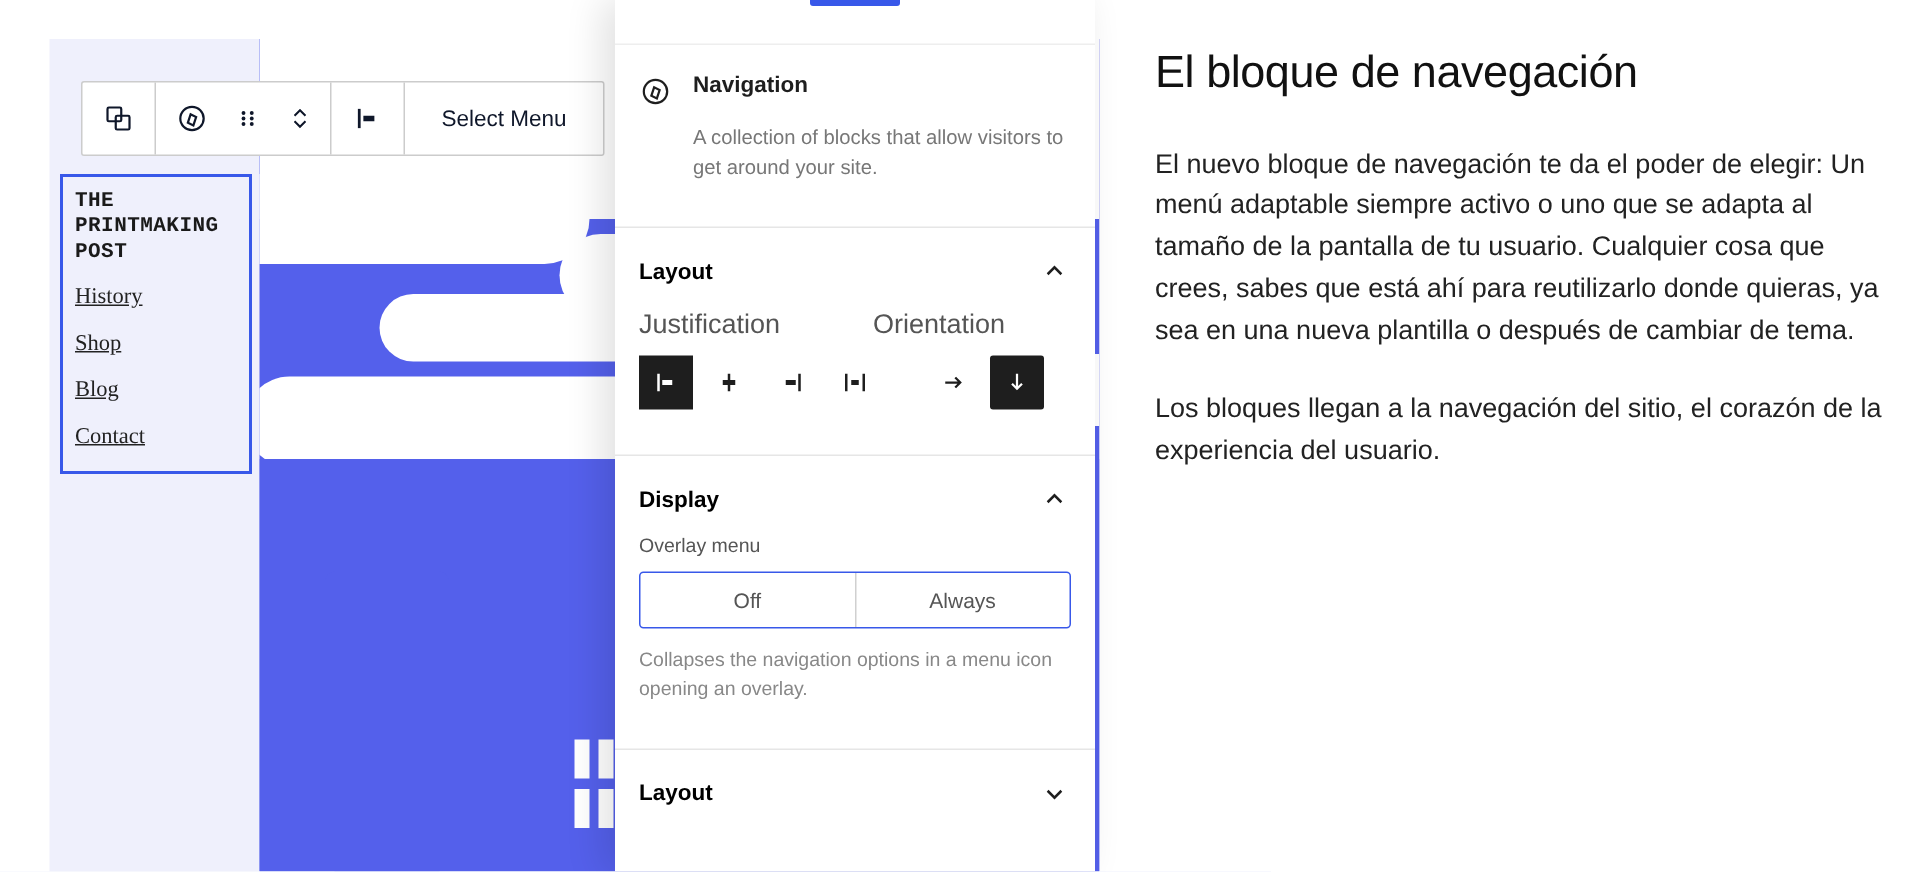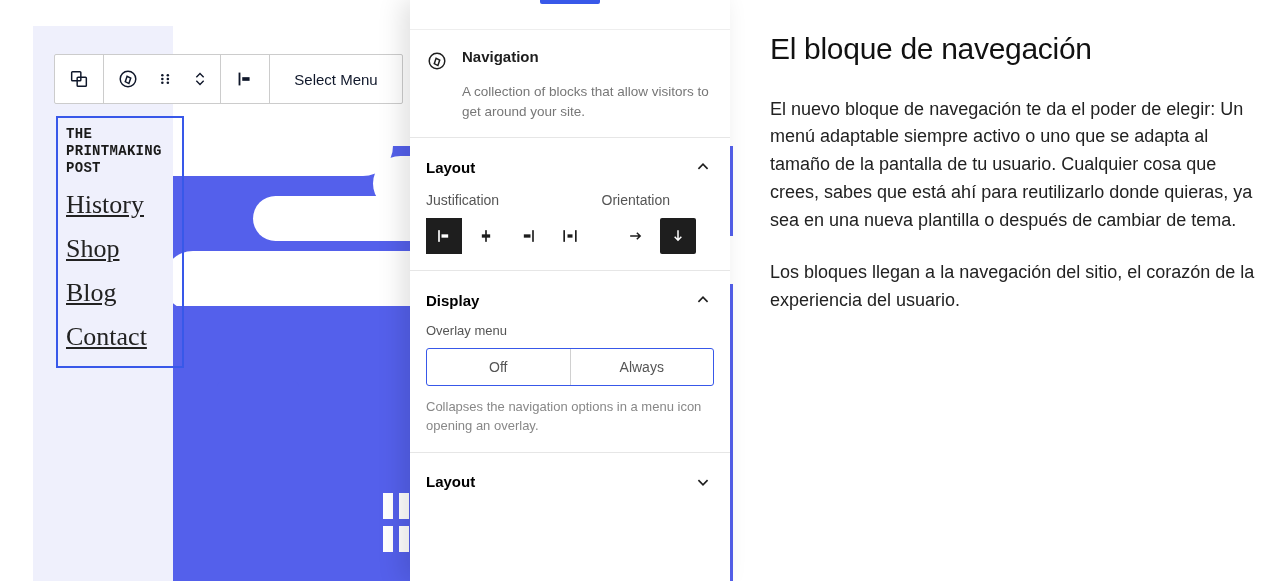--- a/index.html
+++ b/index.html
@@ -8,37 +8,37 @@
   .editor { position: relative; width: 730px; height: 581px; background: #fff; }
   .canvas-wrap { margin-left: 33px; margin-top: 26px; width: 700px; height: 555px; background: #eff0fc; position: relative; overflow: hidden; }
   .canvas { position: absolute; left: 140px; top: 0; right: 0; bottom: 0; background: #5460eb; overflow: hidden; }
   .cloud { position: absolute; background: #fff; }
   .toolbar { position: absolute; top: 54px; left: 54px; height: 50px; display: flex; background: #fff; border: 1px solid #ccc; border-radius: 2px; }
   .toolbar-group { display: flex; align-items: center; border-right: 1px solid #ccc; padding: 0 6px; gap: 2px; }
   .toolbar-group:last-child { border-right: none; }
   .tb-btn { width: 36px; height: 36px; display:flex; align-items:center; justify-content:center; color:#0f172a; }
   .tb-btn.wide { width: auto; min-width: 120px; padding: 0 14px; font-size: 15px; }
   .tb-btn svg { width: 22px; height: 22px; }
-  .nav-block { position: absolute; top: 116px; left: 56px; width: 128px; border: 2px solid #3858e9; padding: 8px 8px 14px 8px; background: transparent; }
+  .nav-block { position: absolute; top: 116px; left: 40px; width: 128px; border: 2px solid #3858e9; padding: 8px 8px 14px 8px; background: transparent; }
   .site-title { font-family: "Courier New", monospace; font-size: 14px; font-weight: bold; letter-spacing: .3px; color: #1a1a1a; line-height: 1.2; margin-bottom: 14px; }
-  .nav-item { font-family: Georgia, "Times New Roman", serif; font-size: 26px; text-decoration: underline; color: #222; margin-bottom: 14px; display: block; }
+  .nav-item { font-family: Georgia, "Times New Roman", serif; font-size: 15px; text-decoration: underline; color: #222; margin-bottom: 14px; display: block; }
   .nav-item:last-child { margin-bottom: 0; }
 
   .sidebar { position: absolute; top: 0; left: 410px; width: 320px; height: 581px; background: #fff; box-shadow: -8px 0 24px rgba(0,0,0,.12); display: flex; flex-direction: column; }
   .sidebar-tabs { height: 30px; border-bottom:1px solid #eee; display:flex; justify-content:center; }
   .sidebar-tab-ind { width: 60px; height: 4px; background:#3858e9; margin-top:0; border-radius:0 0 2px 2px; }
-  .panel-sec { padding: 18px 16px 16px 16px; border-bottom: 1px solid #e6e6e6; }
+  .panel-sec { padding: 18px 16px 30px 16px; border-bottom: 1px solid #e6e6e6; }
   .panel-head { display:flex; gap:14px; align-items:flex-start; }
   .panel-head svg { width:22px; height:22px; flex-shrink:0; margin-top:2px; }
   .panel-head .ttl { font-weight:600; font-size:15px; color:#1e1e1e; }
   .panel-desc { margin-left: 36px; margin-top: 10px; font-size: 13.5px; color:#777; line-height: 1.45; }
   .sec-row { display:flex; justify-content:space-between; align-items:center; }
   .sec-title { font-weight:600; font-size:15px; }
   .chev { width:22px; height:22px; }
-  .lbl-row { display:flex; justify-content:space-between; margin-top:14px; font-size:14px; color:#555; }
+  .lbl-row { display:flex; justify-content:space-between; margin-top:14px; font-size:18px; color:#555; }
   .btn-row { display:flex; margin-top:10px; gap:6px; }
   .just-btn { width:36px; height:36px; display:flex; align-items:center; justify-content:center; border:1px solid transparent; background:#fff; color:#1e1e1e; }
   .just-btn.sel { background:#1e1e1e; color:#fff; }
   .ori-btn { width:36px; height:36px; display:flex; align-items:center; justify-content:center; background:#fff; color:#1e1e1e; }
   .ori-btn.sel { background:#1e1e1e; color:#fff; border-radius:2px; }
   .overlay-label { font-size:13px; color:#555; margin-top:12px; }
   .seg { display:flex; margin-top:10px; border:1.5px solid #3858e9; border-radius:3px; overflow:hidden; }
   .seg div { flex:1; text-align:center; padding:10px 0; font-size:14px; color:#555; border-right:1px solid #d0d0d0; }
   .seg div:last-child { border-right:none; }
   .seg div.sel { background:#1e1e1e; color:#fff; }

